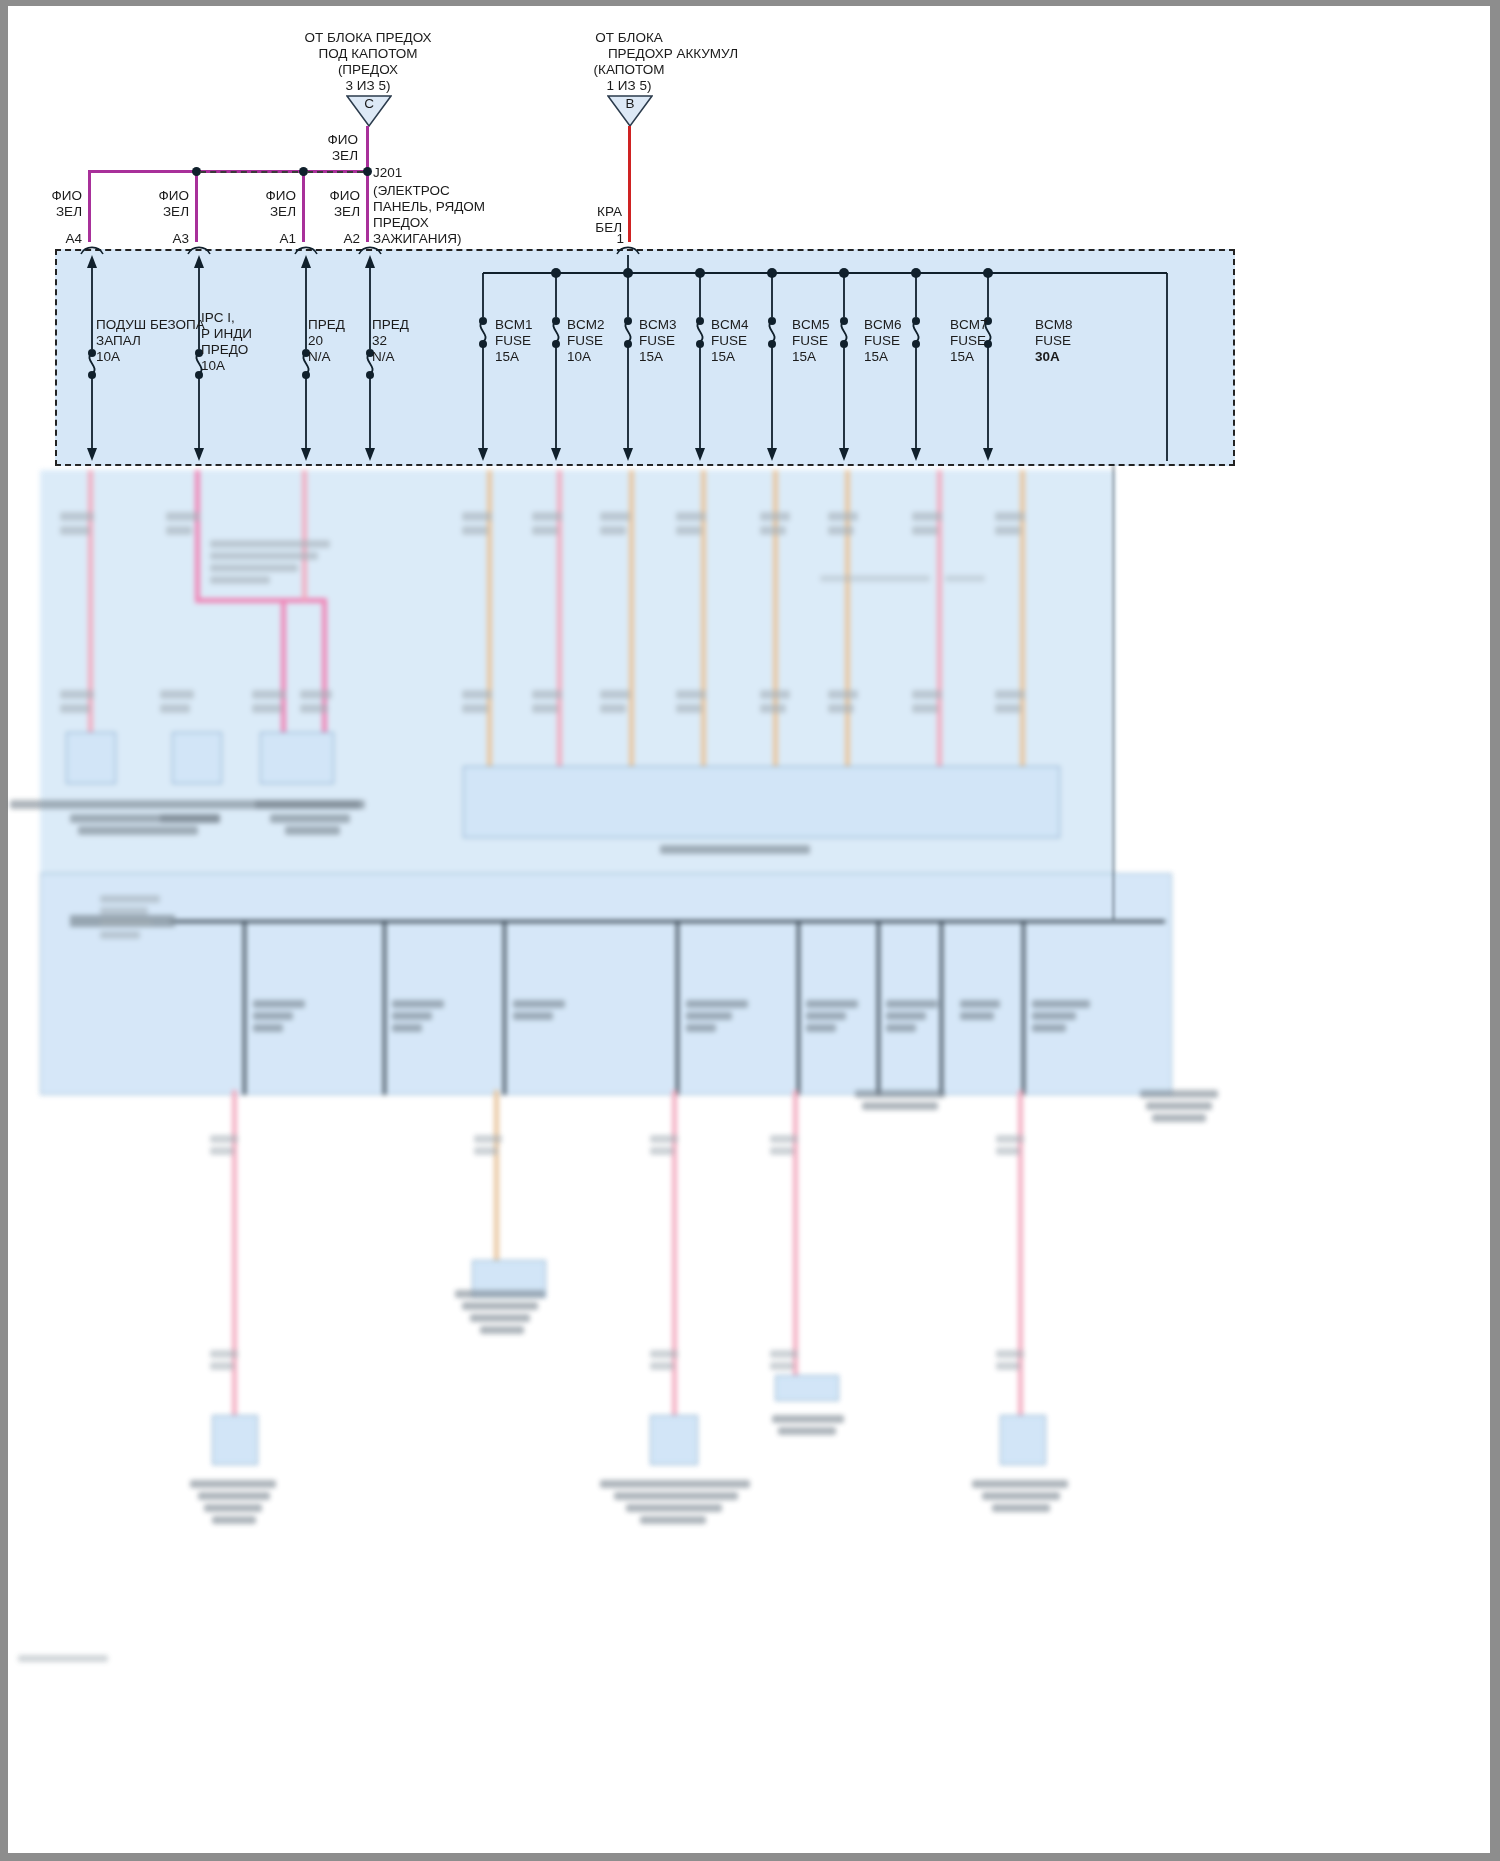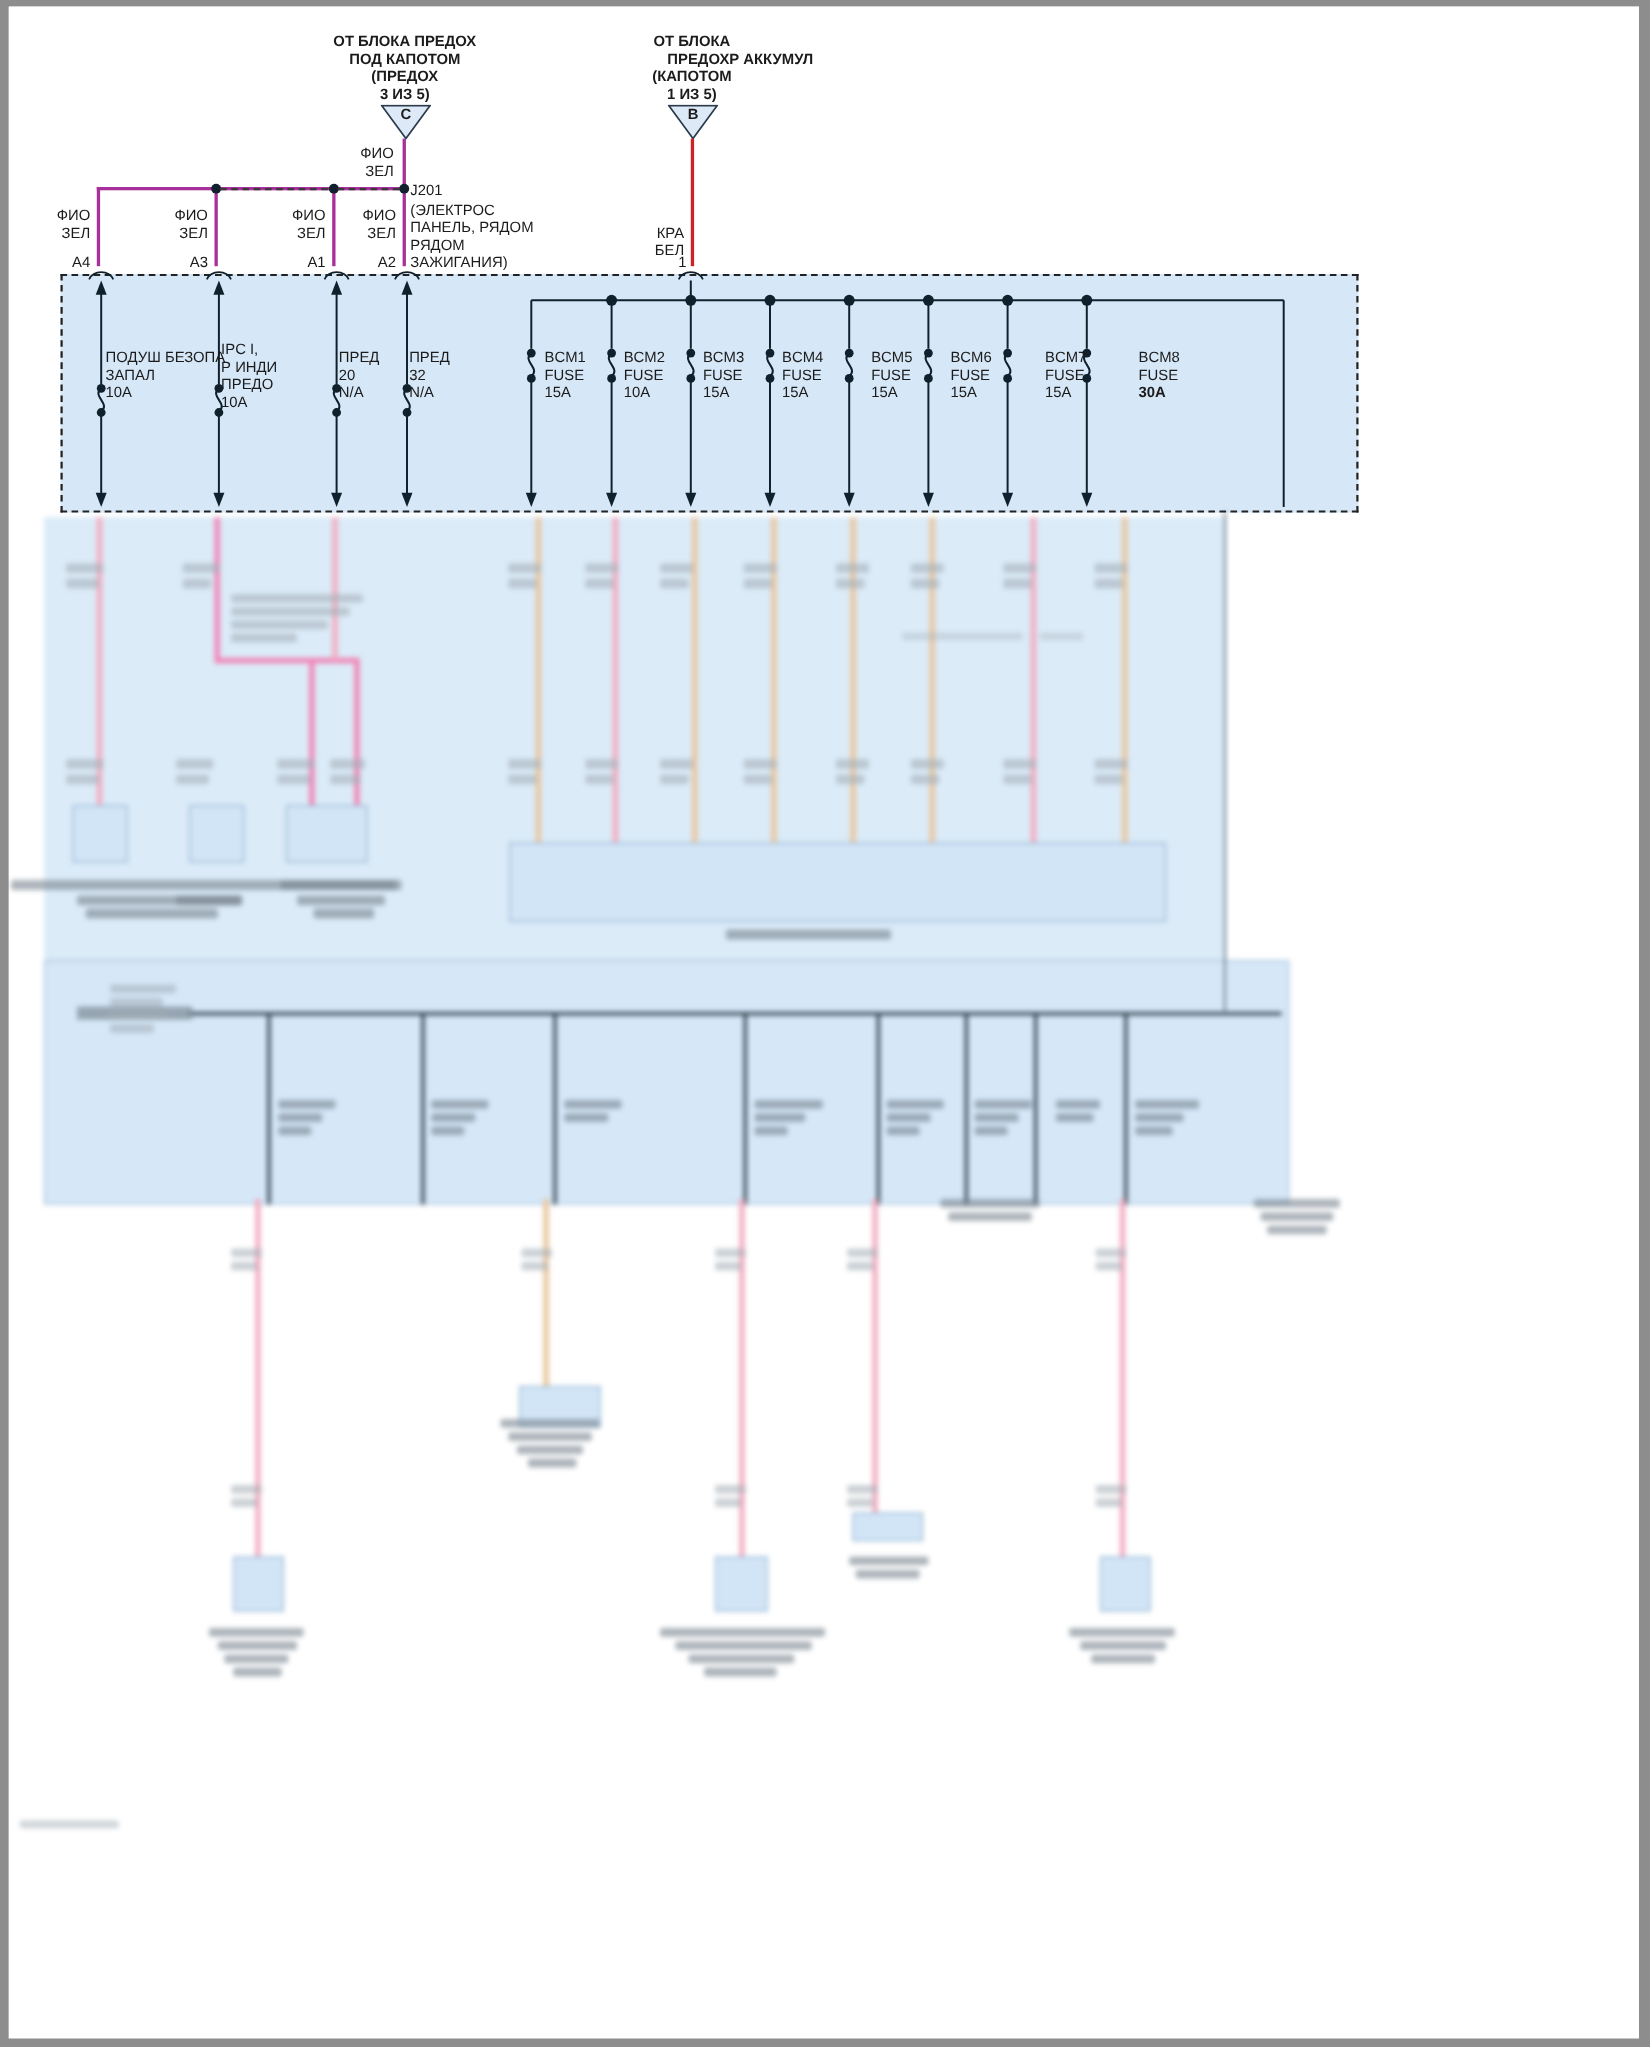--- a/index.html
+++ b/index.html
@@ -7,21 +7,21 @@
   #page{position:relative;width:1500px;height:1861px;background:#ffffff;overflow:hidden;}
 
   
   .scan-edge-left{position:absolute;left:0;top:0;width:8px;height:1861px;background:#8d8d8d;}
   .scan-edge-right{position:absolute;right:0;top:0;width:10px;height:1861px;background:#8d8d8d;}
   .scan-edge-top{position:absolute;left:0;top:0;width:1500px;height:6px;background:#8d8d8d;}
   .scan-edge-bottom{position:absolute;left:0;bottom:0;width:1500px;height:8px;background:#8d8d8d;}
   .sheet{position:absolute;left:8px;top:6px;width:1482px;height:1847px;background:#fff;}
 
   .txt{position:absolute;color:#1b1b1b;white-space:pre;line-height:1.22;}
-  .c{text-align:center;transform:translateX(-50%);font-weight:bold;}
+  .c{text-align:center;transform:translateX(-50%);}
   .r{text-align:right;transform:translateX(-100%);}
   .f13{font-size:13.5px;}
 
   
   .wire{position:absolute;}
   .w-viol{background:#a8309a;}
   .w-red{background:#cf2222;}
   .tri-svg{position:absolute;}
 
   
@@ -88,21 +88,21 @@
   <div class="dot" style="left:192px;top:167px;"></div>
   <div class="dot" style="left:299px;top:167px;"></div>
   <div class="dot" style="left:363px;top:167px;"></div>
 
   <div class="dashline" style="left:200px;top:171px;width:98px;"></div>
   <div class="dashline" style="left:307px;top:171px;width:56px;"></div>
 
   <div class="txt f13" style="left:373px;top:165px;">J201</div>
   <div class="txt f13" style="left:373px;top:183px;">(ЭЛЕКТРОС</div>
   <div class="txt f13" style="left:373px;top:199px;">ПАНЕЛЬ, РЯДОМ</div>
-  <div class="txt f13" style="left:373px;top:215px;">РЯДОМ</div>
+  <div class="txt f13" style="left:373px;top:215px;">ПРЕДОХ</div>
   <div class="txt f13" style="left:373px;top:231px;">ЗАЖИГАНИЯ)</div>
 
   <div class="txt r f13" style="left:82px;top:188px;">ФИО</div>
   <div class="txt r f13" style="left:82px;top:204px;">ЗЕЛ</div>
   <div class="txt r f13" style="left:189px;top:188px;">ФИО</div>
   <div class="txt r f13" style="left:189px;top:204px;">ЗЕЛ</div>
   <div class="txt r f13" style="left:296px;top:188px;">ФИО</div>
   <div class="txt r f13" style="left:296px;top:204px;">ЗЕЛ</div>
   <div class="txt r f13" style="left:360px;top:188px;">ФИО</div>
   <div class="txt r f13" style="left:360px;top:204px;">ЗЕЛ</div>

